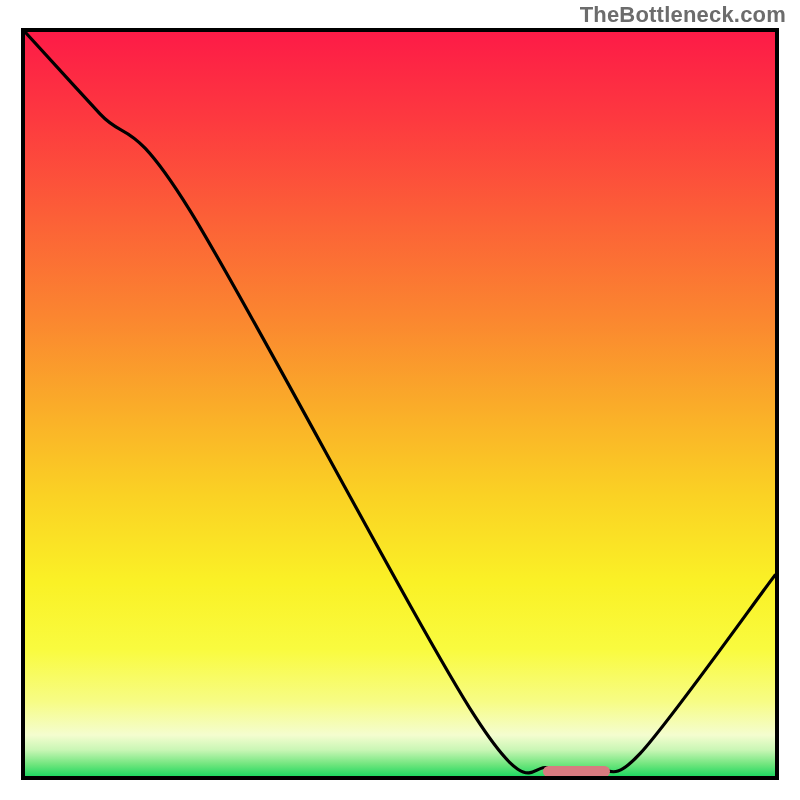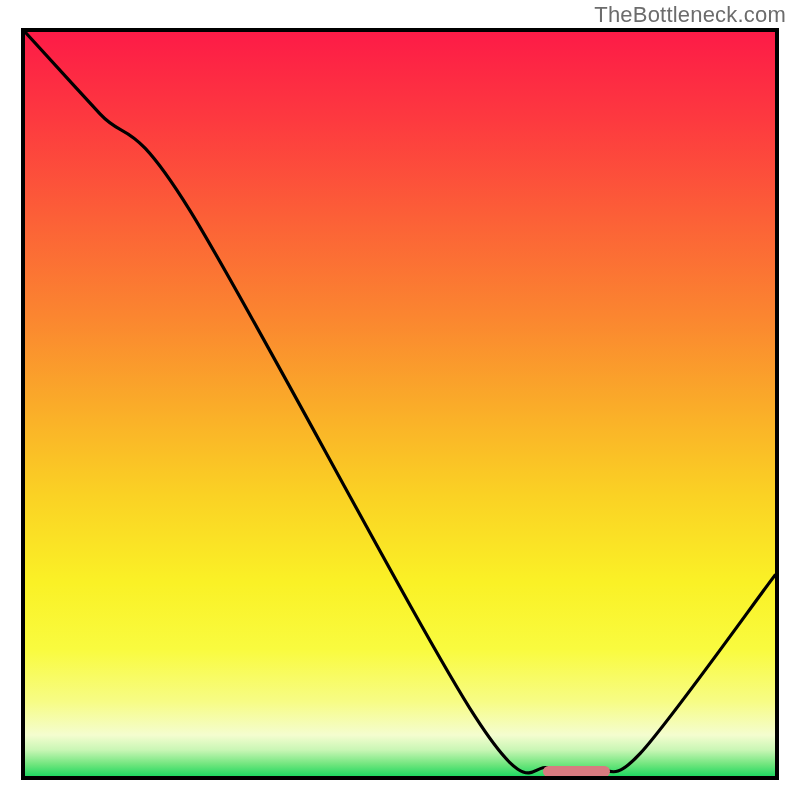--- a/index.html
+++ b/index.html
@@ -13,21 +13,21 @@
   .outer {
     position: relative;
     width: 800px;
     height: 800px;
   }
   .attribution {
     position: absolute;
     top: 2px;
     right: 14px;
     font-size: 22px;
-    font-weight: 400;
+    font-weight: 700;
     color: #6c6c6c;
     letter-spacing: 0.2px;
   }
   .frame {
     position: absolute;
     left: 21px;
     top: 28px;
     width: 758px;
     height: 752px;
     border: 4px solid #000;

